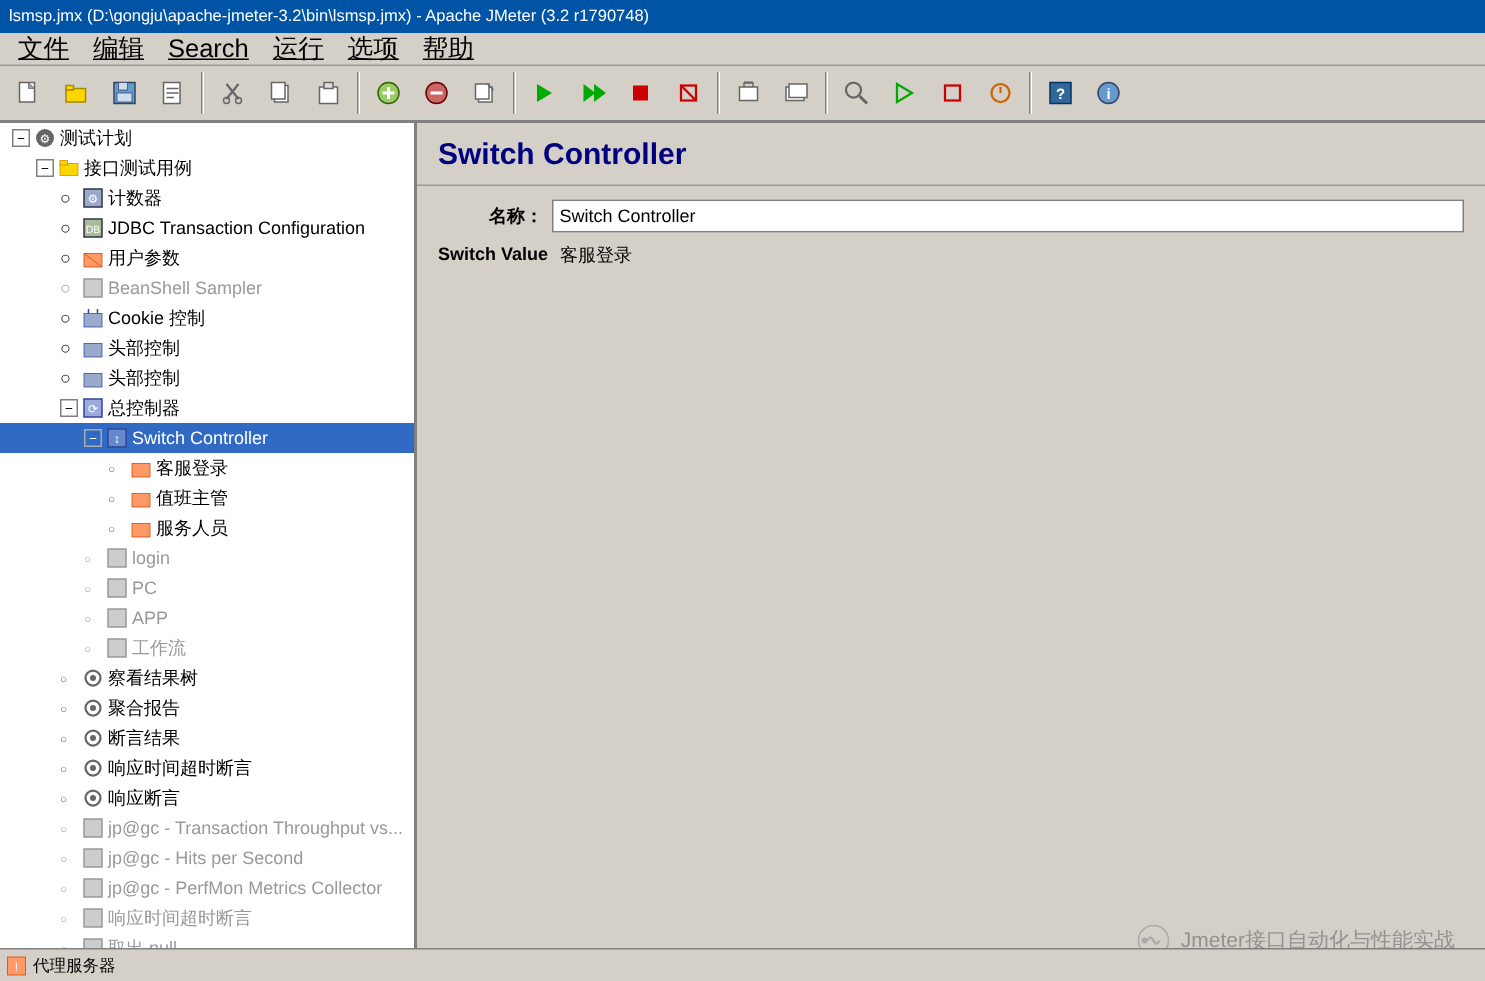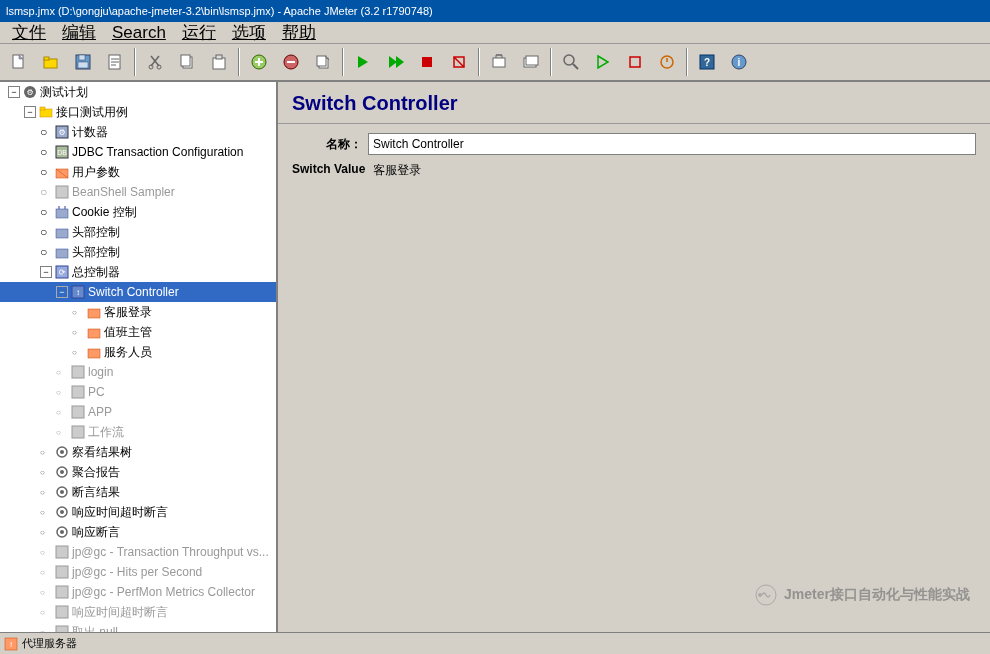--- a/index.html
+++ b/index.html
@@ -177,28 +177,27 @@
     }
 
     .switch-value-text {
       font-size: 12px;
       color: #000;
     }
 
     
     .watermark {
       position: absolute;
-      bottom: 47px;
+      bottom: 15px;
       right: 20px;
       color: rgba(150,150,150,0.7);
       font-size: 14px;
       display: flex;
       align-items: center;
       gap: 6px;
-      font-weight: bold;
     }
 
     
     .status-bar {
       position: absolute;
       bottom: 0;
       left: 0;
       right: 0;
       height: 22px;
       background: #d4d0c8;

